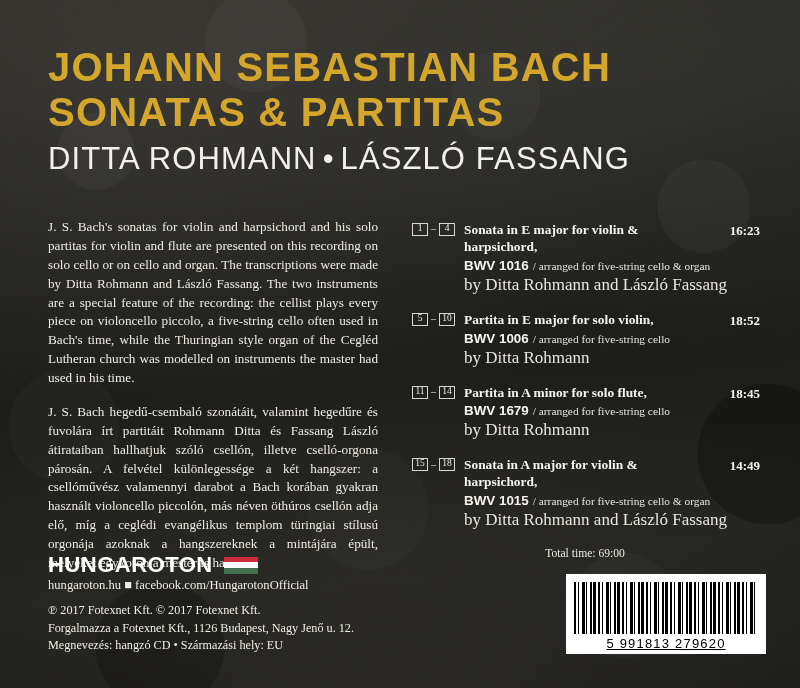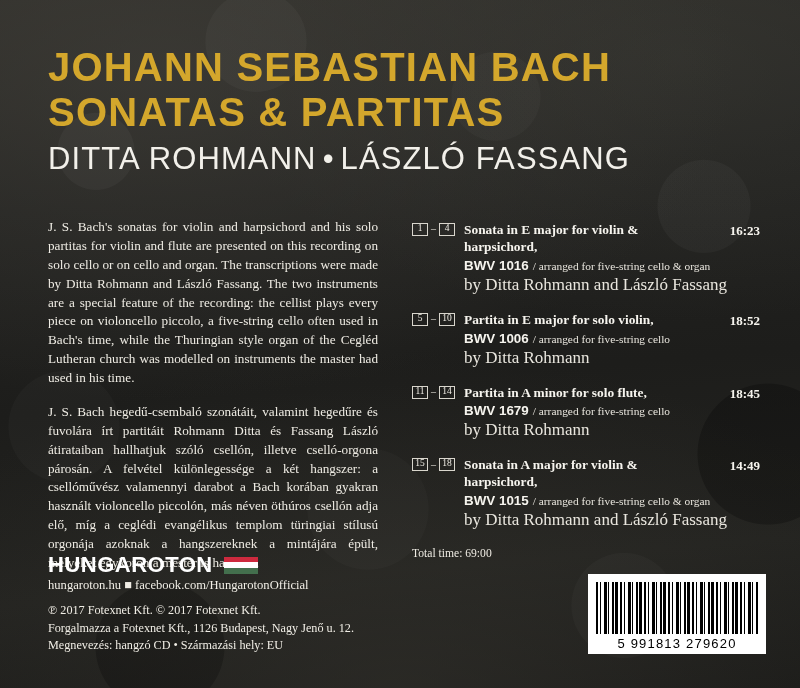--- a/index.html
+++ b/index.html
@@ -168,21 +168,21 @@
     position: absolute;
     right: 0;
     top: 1px;
     font-family: "Liberation Serif", serif;
     font-weight: bold;
     font-size: 13px;
     color: #f6f4ee;
     margin-left: 19px;
   }
   .totaltime {
-    text-align: left;
+    text-align: center;
     font-family: "Liberation Serif", serif;
     font-size: 11.6px;
     color: #eeebe3;
     margin-top: 2px;
     padding-right: 2px;
   }
 
   
   .label-block {
     position: absolute;
@@ -226,24 +226,25 @@
     font-size: 12.2px;
     line-height: 1.45;
     color: #f1eee6;
   }
 
   
   .barcode-wrap {
     position: absolute;
     right: 34px;
     bottom: 34px;
-    width: 178px;
+    width: 200px;
     background: #ffffff;
     padding: 8px 8px 3px 8px;
     box-sizing: border-box;
+    text-decoration: underline;
   }
   .bars {
     height: 52px;
     width: 100%;
     background-image: repeating-linear-gradient(
       to right,
       #000 0px, #000 2px, #fff 2px, #fff 4px,
       #000 4px, #000 5px, #fff 5px, #fff 8px,
       #000 8px, #000 11px, #fff 11px, #fff 12px,
       #000 12px, #000 13px, #fff 13px, #fff 16px,

